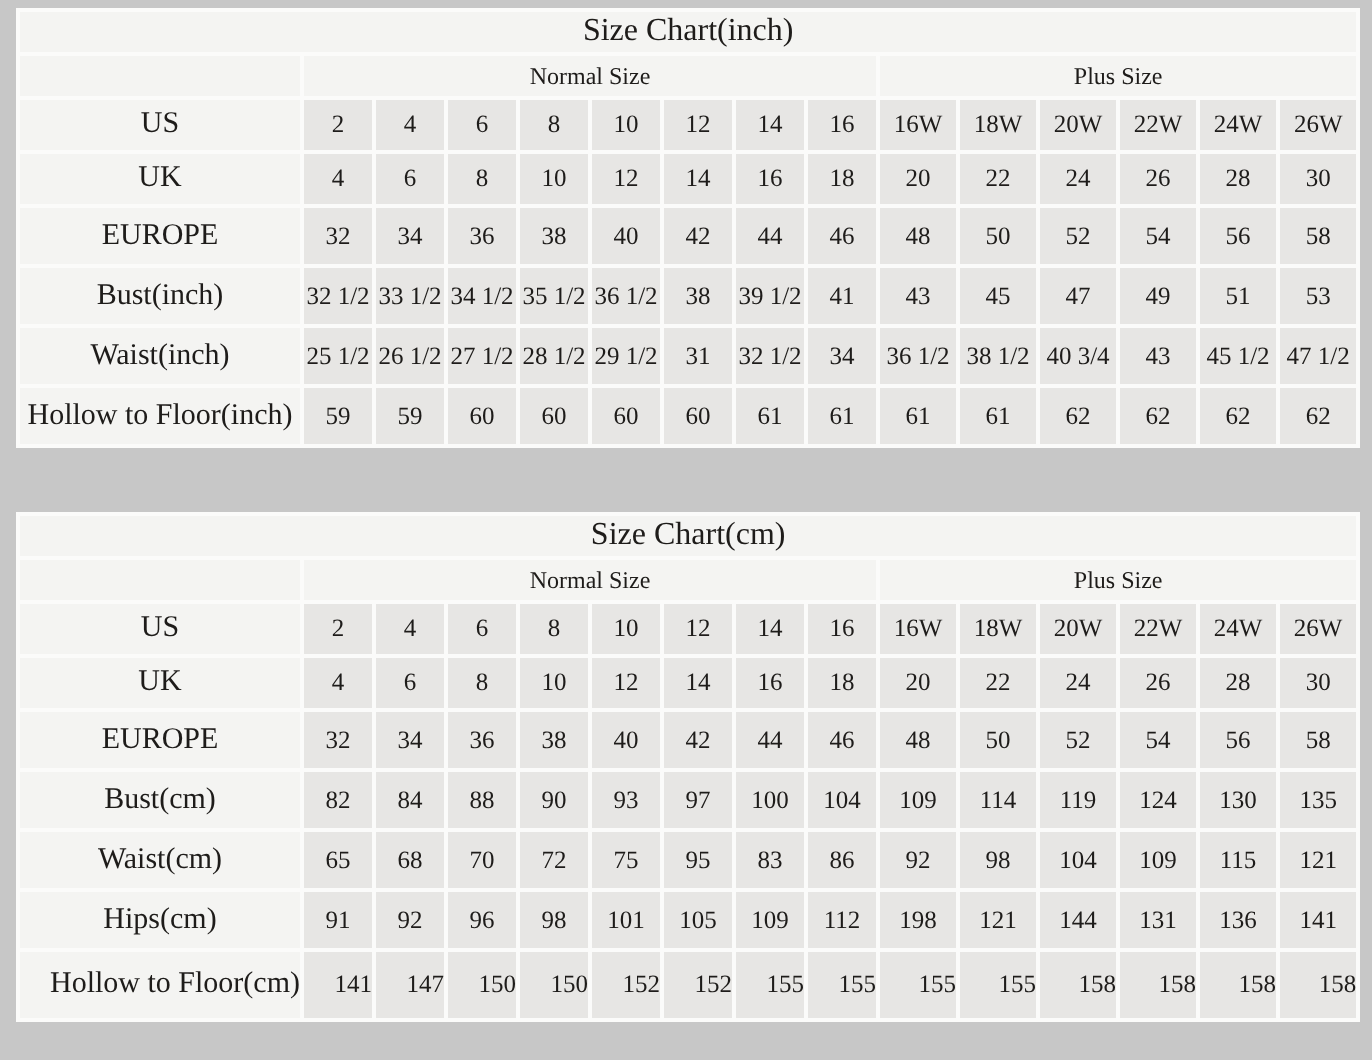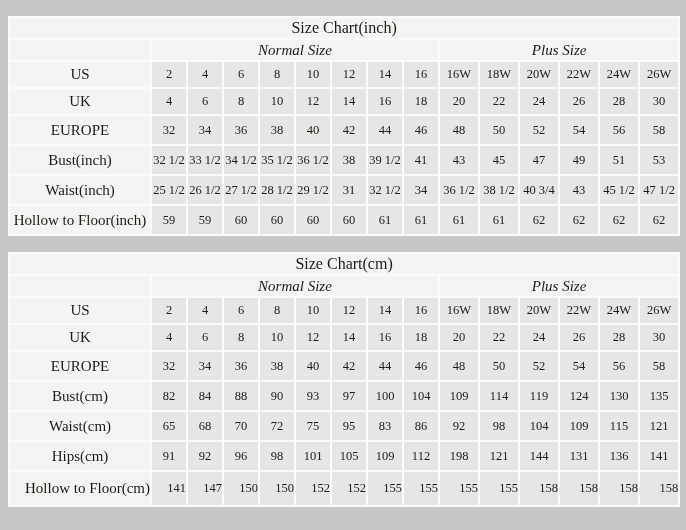--- a/index.html
+++ b/index.html
@@ -10,22 +10,22 @@
     --text: #1e1c1a;
   }
   * { box-sizing: border-box; }
   html, body { margin: 0; padding: 0; }
   body {
     width: 686px; height: 530px;
     background: var(--page-bg);
     font-family: "Liberation Serif", "DejaVu Serif", serif;
     overflow: hidden;
   }
-  .page { padding: 16px 6px 0 8px; }
-  .table-host + .table-host { margin-top: 16px; border-radius: 25px; }
+  .page { padding: 4px 6px 0 8px; }
+  .table-host + .table-host { margin-top: 32px; border-radius: 25px; }
 
   table.size-table {
     border-collapse: separate;
     border-spacing: 2px;
     background: var(--gap-bg);
     width: 672px;
     table-layout: fixed;
   }
   col.colg-0 { width: 140px; }
   col.colg-1 { width: 34px; }
@@ -34,21 +34,21 @@
   td {
     text-align: center;
     vertical-align: middle;
     color: var(--text);
     white-space: nowrap;
     padding: 0;
     overflow: visible;
   }
   .title-cell  { background: var(--light-bg); font-size: 16px; }
   .corner-cell { background: var(--light-bg); }
-  .group-cell  { background: var(--light-bg); font-size: 15px; font-style: italic; }
+  .group-cell  { background: var(--light-bg); font-size: 12px; }
   .label-cell  { background: var(--light-bg); font-size: 15px; }
   .data-cell   { background: var(--cell-bg);  font-size: 12.5px; }
 
   table.size-table tbody tr:nth-child(1) td { height: 20px; }
   table.size-table tbody tr:nth-child(2) td { height: 20px; }
   table.size-table tbody tr:nth-child(3) td,
   table.size-table tbody tr:nth-child(4) td { height: 25px; }
   table.size-table tbody tr:nth-child(5) td,
   table.size-table tbody tr:nth-child(6) td,
   table.size-table tbody tr:nth-child(7) td,

